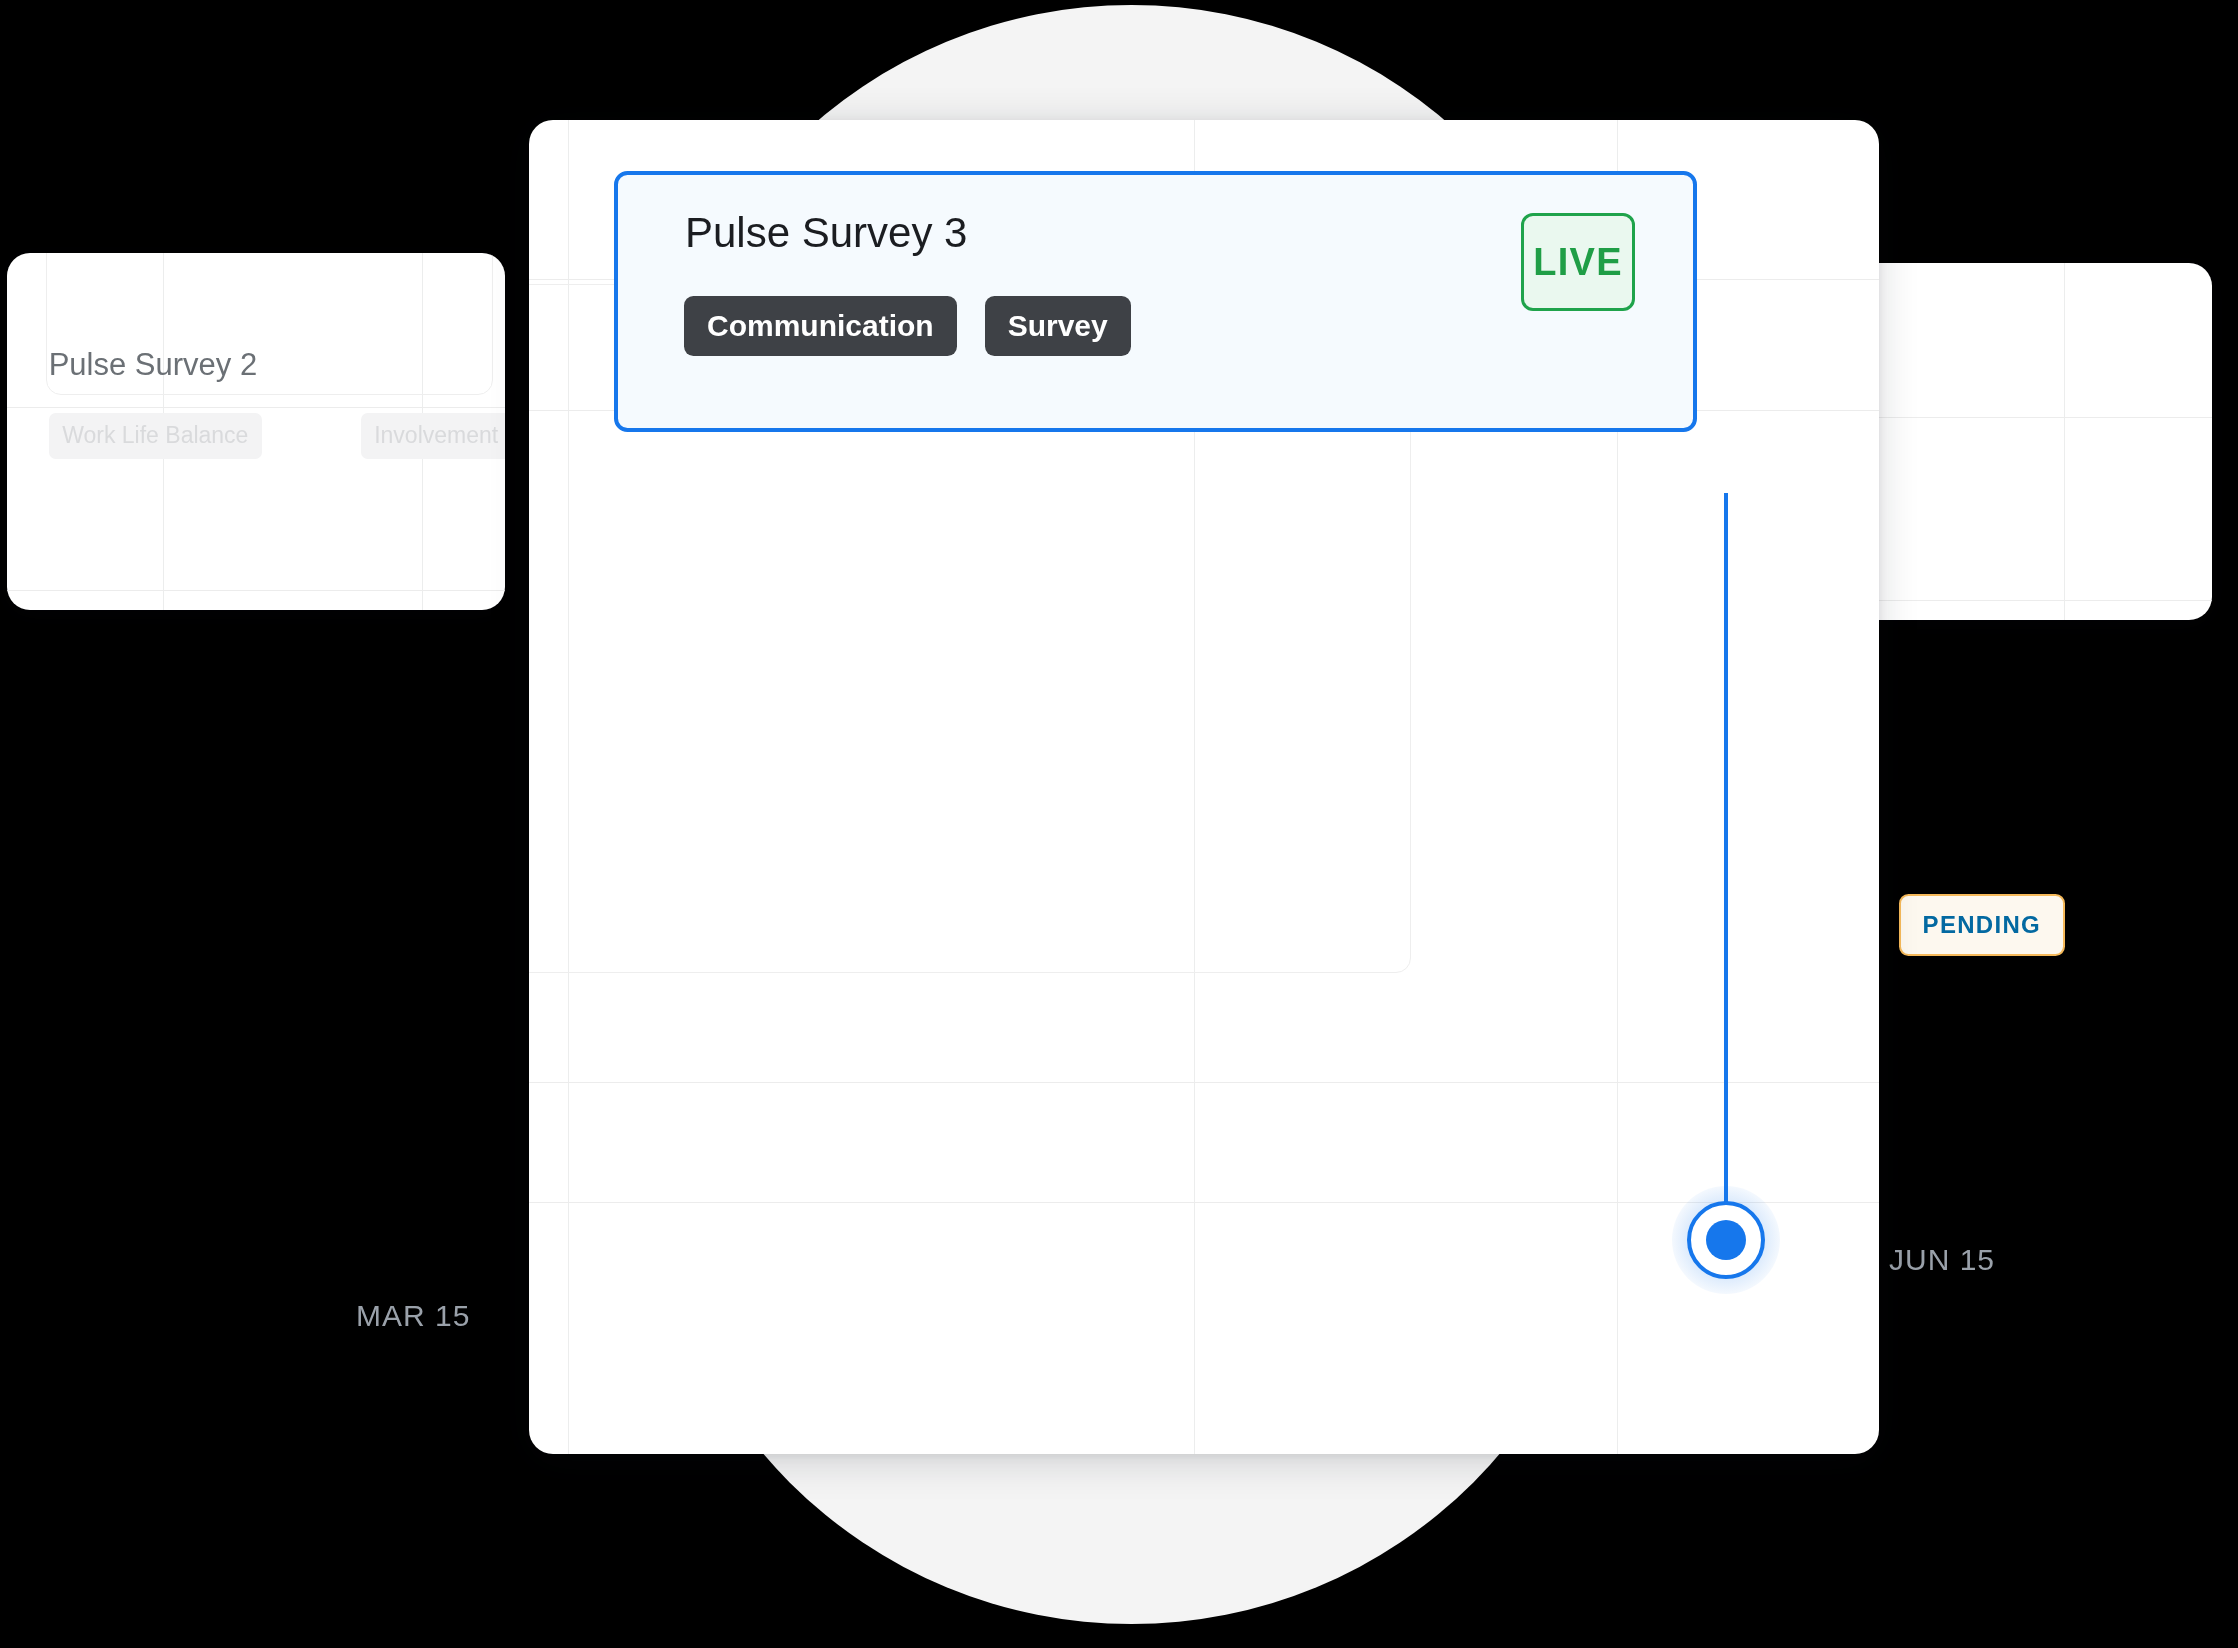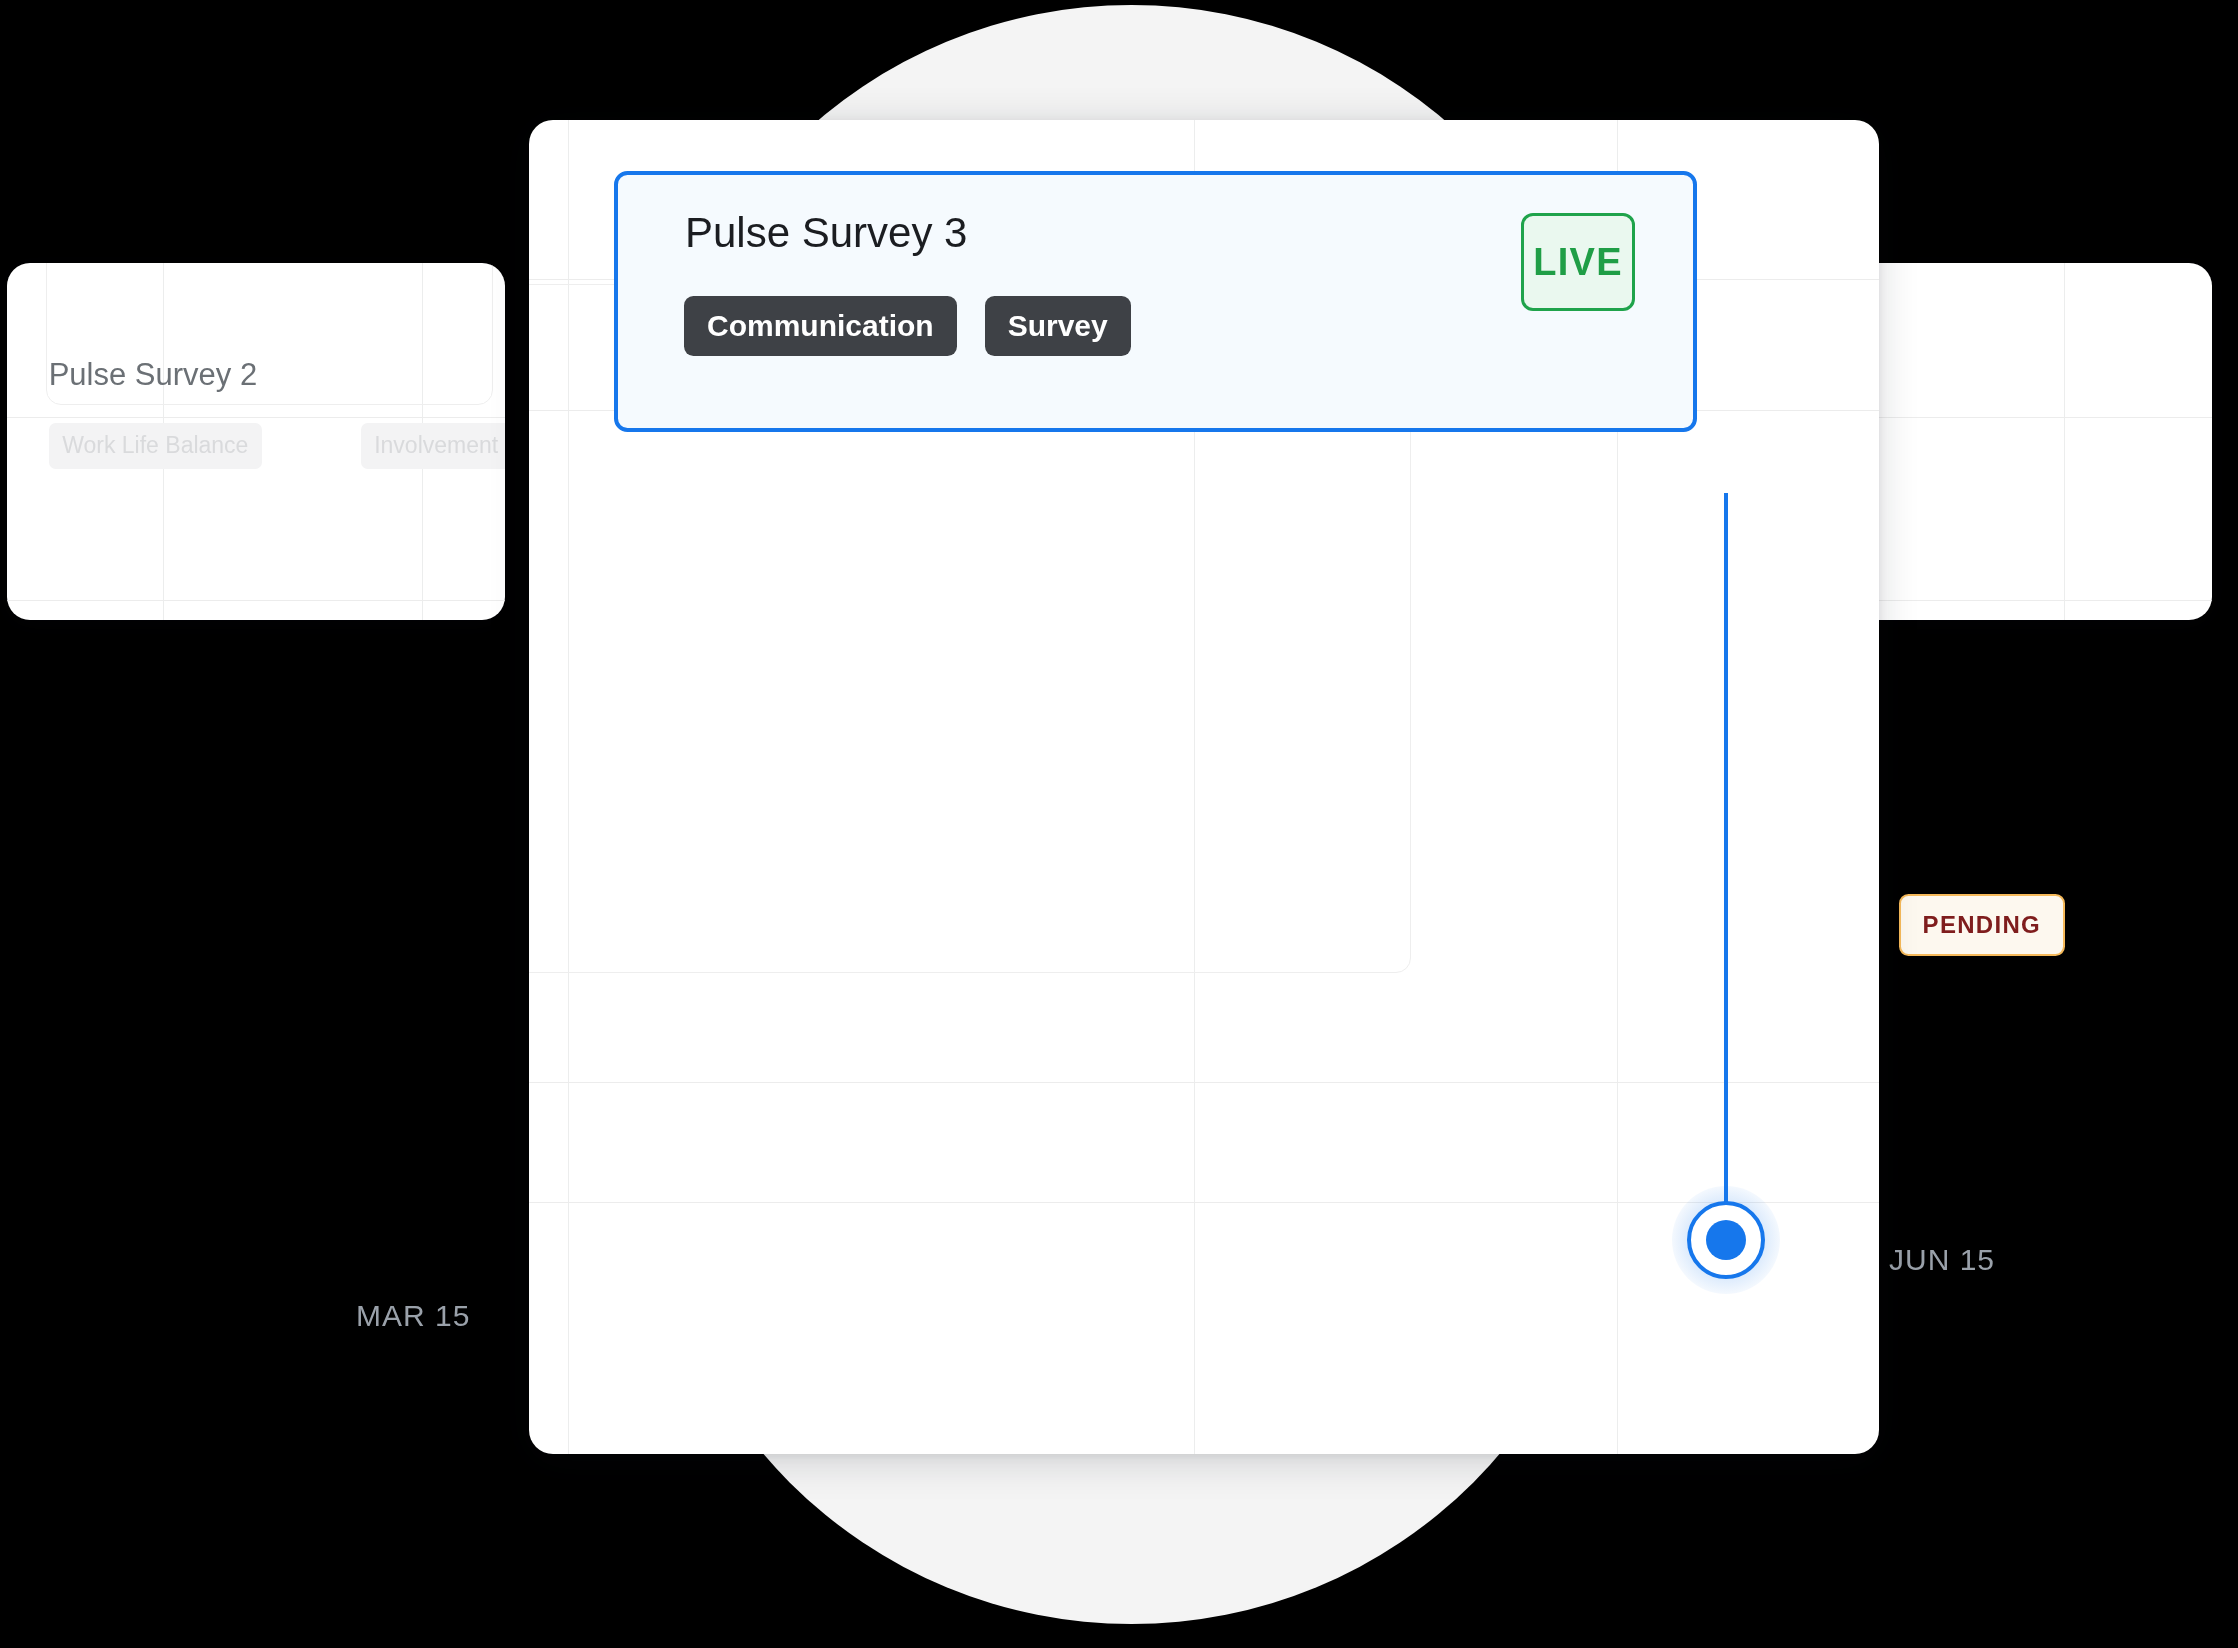--- a/index.html
+++ b/index.html
@@ -60,21 +60,21 @@
   .ghost-rect {
     position: absolute;
     border: 1.3px solid #eeeeee;
     border-radius: 15px;
     pointer-events: none;
   }
 
   
   #card-left {
     left: 6.7px;
-    top: 263px;
+    top: 253px;
     width: 498px;
     height: 357px;
   }
   .bg-title {
     position: absolute;
     font-size: 31px;
     color: #6b7075;
     font-weight: 400;
     white-space: nowrap;
   }
@@ -102,21 +102,21 @@
     left: 1725px;
     top: 263px;
     width: 487px;
     height: 357px;
   }
   .status-pill {
     position: absolute;
     border: 2px solid #f5b95a;
     background: #fdf8ef;
     border-radius: 9.4px;
-    color: #7f1d1d;
+    color: #0369a1;
     font-size: 24px;
     font-weight: 700;
     letter-spacing: 1.3px;
     padding: 15px 21.6px;
     white-space: nowrap;
   }
 
   
   #card-hidden {
     left: 1575px;

